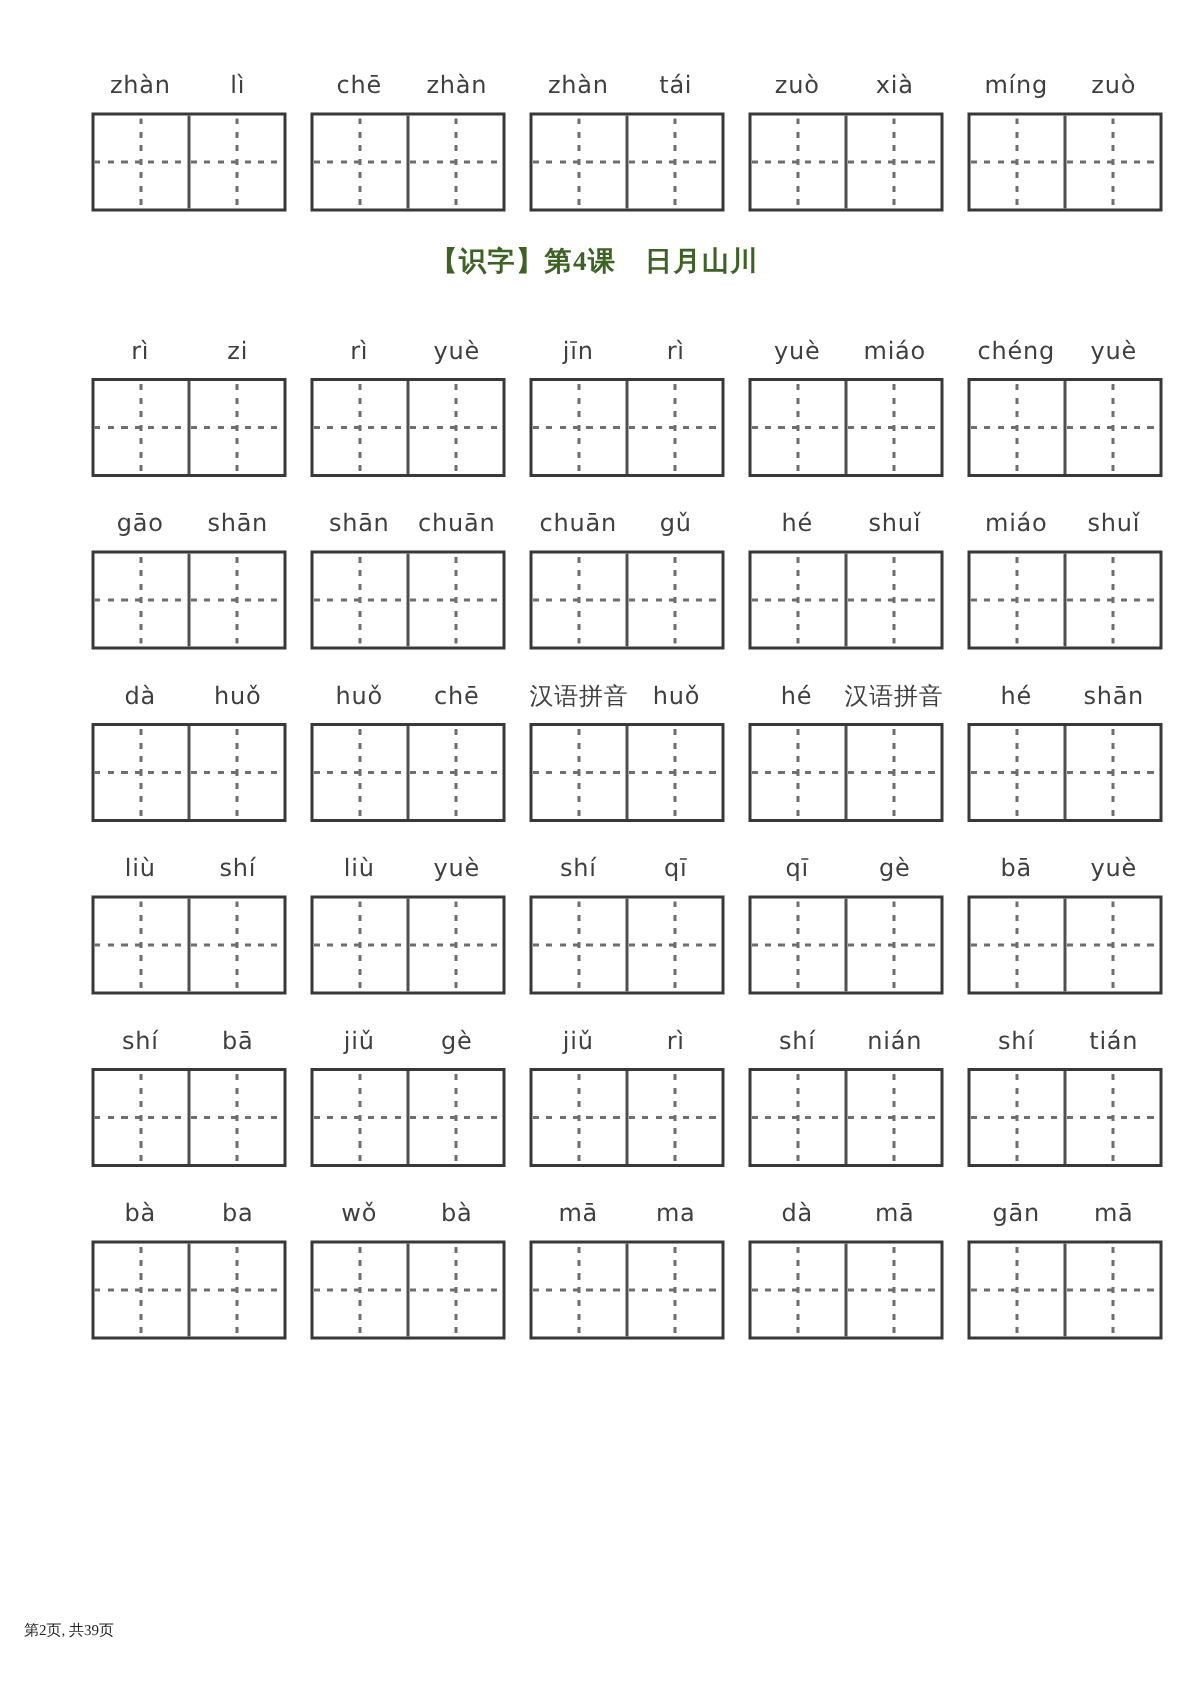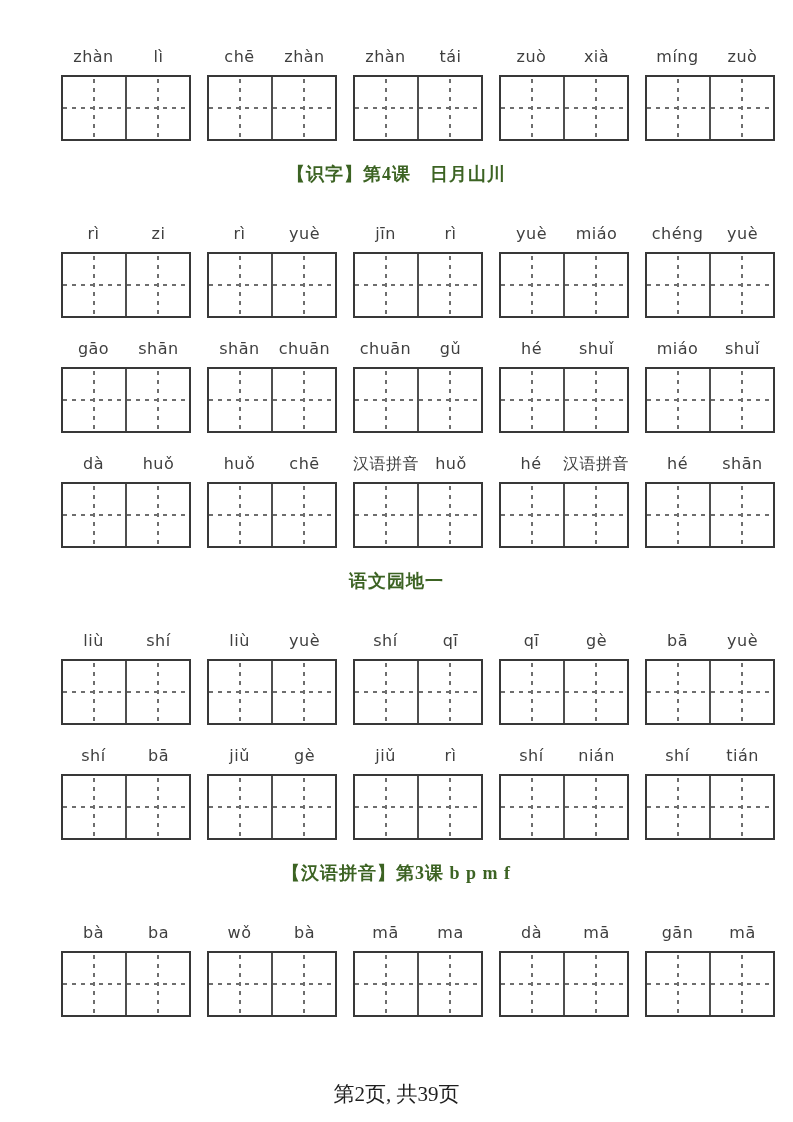--- a/index.html
+++ b/index.html
@@ -78,26 +78,26 @@
     line-height: 38px;
     text-align: center;
     color: #3c6323;
     margin: -8px 0 32px 0;
     letter-spacing: 1px;
     white-space: pre;
   }
   
   .footer {
     position: absolute;
-    left: 0;
+    left: 16px;
     right: 0;
     top: 1080px;
-    text-align: center;
+    text-align: left;
     font-family: "Liberation Serif", "DejaVu Serif", serif;
-    font-size: 21px;
+    font-size: 10px;
     color: #1f1f1f;
   }
 </style>
 </head>
 <body>
 
 <div class="page">
   <div id="worksheet">
       <div class="prow">
         <div class="group">
@@ -301,21 +301,20 @@
           <div class="labels">
             <span class="syll">hé</span>
             <span class="syll">shān</span>
           </div>
           <div class="boxpair">
             <div class="cell"></div>
             <div class="cell"></div>
           </div>
         </div>
       </div>
-      <div class="heading">语文园地一</div>
       <div class="prow">
         <div class="group">
           <div class="labels">
             <span class="syll">liù</span>
             <span class="syll">shí</span>
           </div>
           <div class="boxpair">
             <div class="cell"></div>
             <div class="cell"></div>
           </div>
@@ -406,21 +405,20 @@
           <div class="labels">
             <span class="syll">shí</span>
             <span class="syll">tián</span>
           </div>
           <div class="boxpair">
             <div class="cell"></div>
             <div class="cell"></div>
           </div>
         </div>
       </div>
-      <div class="heading">【汉语拼音】第3课 b p m f</div>
       <div class="prow">
         <div class="group">
           <div class="labels">
             <span class="syll">bà</span>
             <span class="syll">ba</span>
           </div>
           <div class="boxpair">
             <div class="cell"></div>
             <div class="cell"></div>
           </div>

